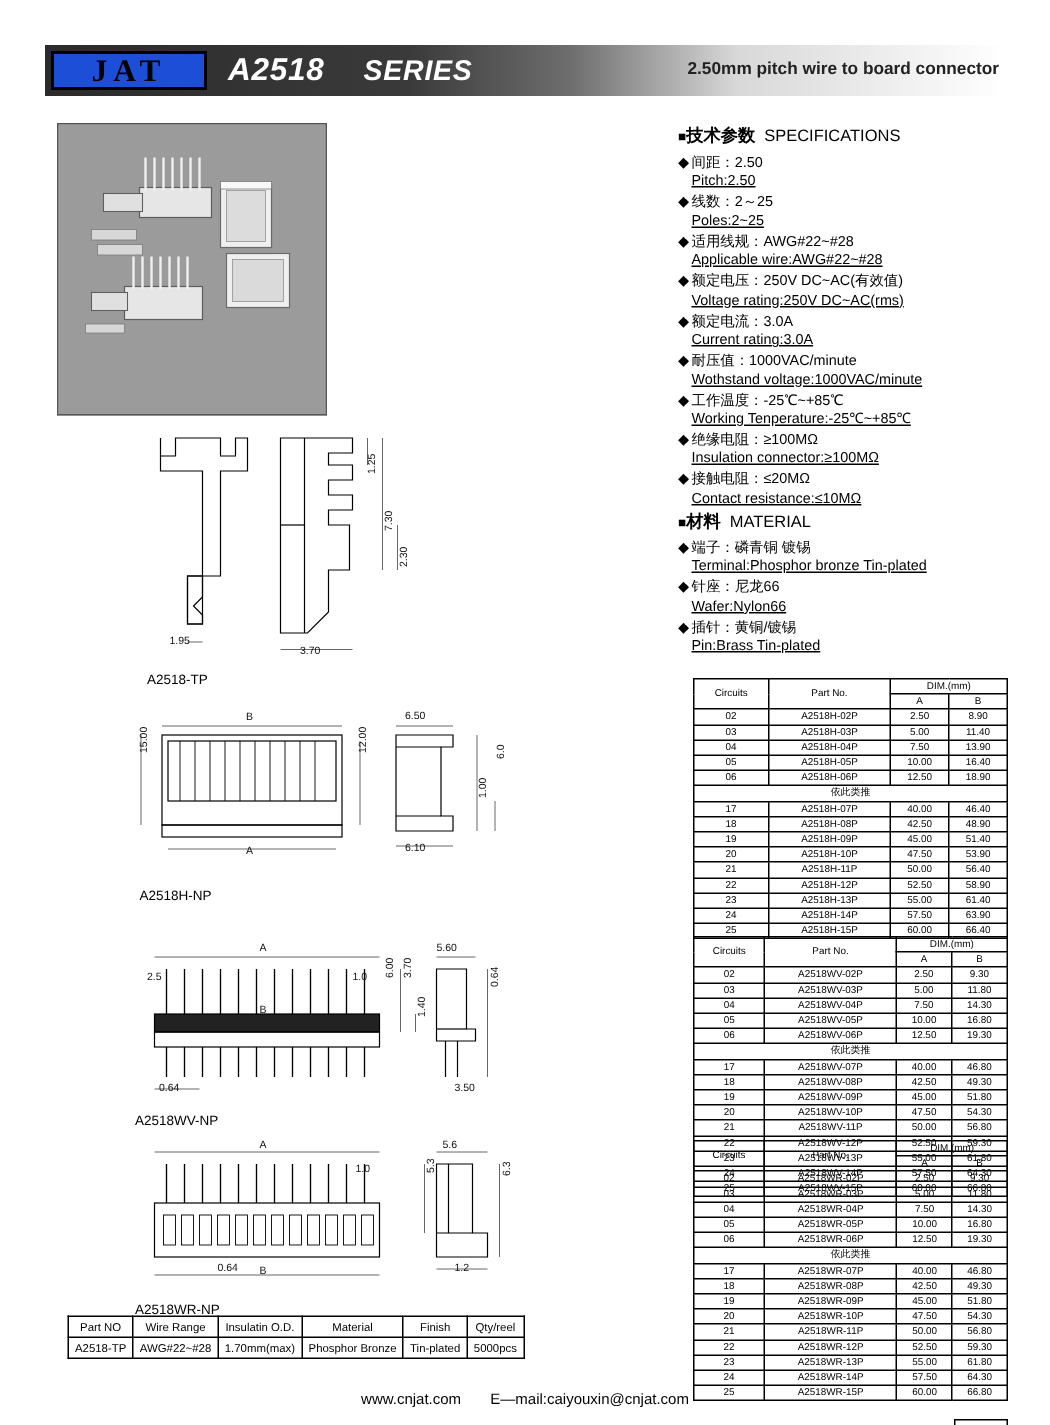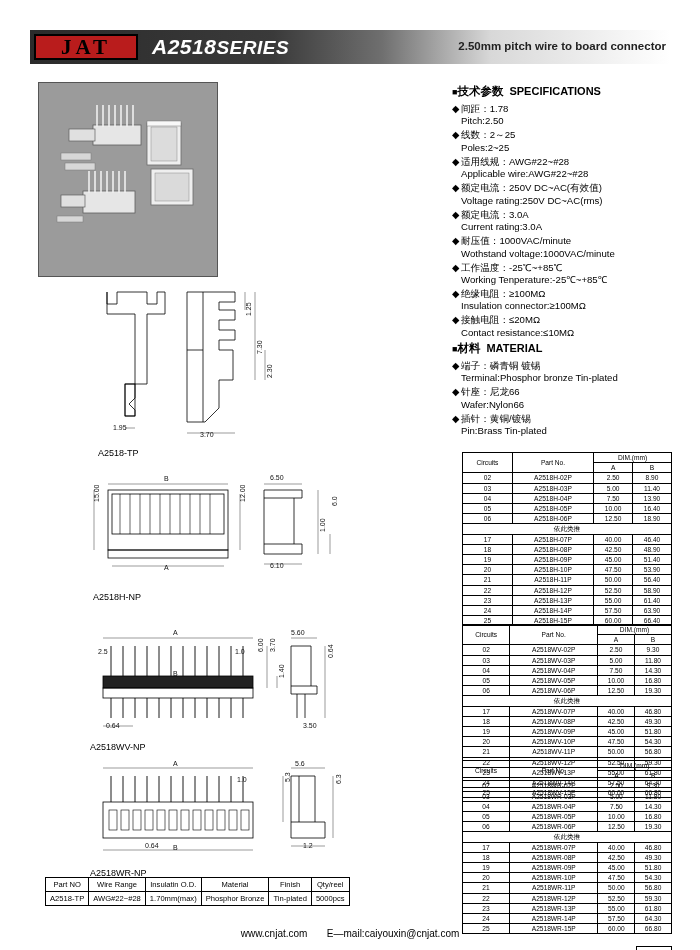--- a/index.html
+++ b/index.html
@@ -15,51 +15,51 @@
   .page { position:relative; width:700px; height:950px; }
 
   
   .header { position:absolute; left:30px; top:30px; width:640px; height:34px; }
   .hdr-bar {
     position:absolute; left:0; top:0; width:640px; height:34px;
     background:linear-gradient(to right,#2b2b2b 0%,#3a3a3a 38%,#6f6f6f 55%,#d8d8d8 72%,#ffffff 100%);
   }
   .logo {
     position:absolute; left:4px; top:4px; width:104px; height:26px;
-    background:#b91c1c; border:2px solid #000;
+    background:#1d4ed8; border:2px solid #000;
     display:flex; align-items:center; justify-content:center;
     font-family:"Liberation Serif", serif;
     font-weight:bold; font-size:21px; letter-spacing:4px;
     color:#000;
   }
   .series-title {
     position:absolute; left:122px; top:5px;
     color:#fff; font-weight:bold; font-style:italic;
     font-size:21px; letter-spacing:0.5px;
   }
-  .series-title .sfx { font-size:19px; }
+  .series-title .sfx { font-size:19px;margin-left:26px; }
   .hdr-right {
     position:absolute; right:4px; top:10px;
     font-size:11.5px; color:#222; font-weight:bold;
   }
 
   
   .photo {
     position:absolute; left:38px; top:82px; width:180px; height:195px;
     background:#9a9a9a; border:1px solid #555;
   }
 
   
   .spec { position:absolute; left:452px; top:84px; width:240px; font-size:9.6px; line-height:1.30; }
   .spec h3 { margin:0 0 4px 0; font-size:11.5px; font-weight:bold; }
   .spec h3 .sq { font-size:9px; }
-  .spec h3 .en { font-weight:bold; font-size:11px; margin-left:6px;text-align:center; }
+  .spec h3 .en { font-weight:normal; font-size:11px; margin-left:6px;text-align:center; }
   .spec .row { margin-bottom:1.5px; }
   .spec .bullet { display:inline-block; width:9px; }
-  .spec .sub { display:block; padding-left:9px; }
+  .spec .sub { display:block; padding-left:9px;text-decoration:underline; }
   .mat { margin-top:5px; }
 
   
   .draw { position:absolute; }
   .cap { position:absolute; font-size:9px; }
   .dim { position:absolute; font-size:7px; color:#111; }
   .vdim { position:absolute; font-size:7px; color:#111; transform:rotate(-90deg); transform-origin:left top; white-space:nowrap; }
 
   svg { display:block; overflow:visible; }
 
@@ -151,24 +151,24 @@
         <rect x="18" y="133" width="26" height="6"></rect>
       </g>
     </svg>
   </div>
 
   <div class="spec">
     <h3>
       <span class="sq">■</span><span>技术参数</span><span class="en">SPECIFICATIONS</span>
     </h3>
 
-    <div class="row"><span class="bullet">◆</span><span>间距：1.78</span><span class="sub">Pitch:2.50</span></div>
+    <div class="row"><span class="bullet">◆</span><span>间距：2.50</span><span class="sub">Pitch:2.50</span></div>
     <div class="row"><span class="bullet">◆</span><span>线数：2～25</span><span class="sub">Poles:2~25</span></div>
     <div class="row"><span class="bullet">◆</span><span>适用线规：AWG#22~#28</span><span class="sub">Applicable wire:AWG#22~#28</span></div>
-    <div class="row"><span class="bullet">◆</span><span>额定电流：250V DC~AC(有效值)</span><span class="sub">Voltage rating:250V DC~AC(rms)</span></div>
+    <div class="row"><span class="bullet">◆</span><span>额定电压：250V DC~AC(有效值)</span><span class="sub">Voltage rating:250V DC~AC(rms)</span></div>
     <div class="row"><span class="bullet">◆</span><span>额定电流：3.0A</span><span class="sub">Current rating:3.0A</span></div>
     <div class="row"><span class="bullet">◆</span><span>耐压值：1000VAC/minute</span><span class="sub">Wothstand voltage:1000VAC/minute</span></div>
     <div class="row"><span class="bullet">◆</span><span>工作温度：-25℃~+85℃</span><span class="sub">Working Tenperature:-25℃~+85℃</span></div>
     <div class="row"><span class="bullet">◆</span><span>绝缘电阻：≥100MΩ</span><span class="sub">Insulation connector:≥100MΩ</span></div>
     <div class="row"><span class="bullet">◆</span><span>接触电阻：≤20MΩ</span><span class="sub">Contact resistance:≤10MΩ</span></div>
 
     <h3 class="mat">
       <span class="sq">■</span><span>材料</span><span class="en">MATERIAL</span>
     </h3>
     <div class="row"><span class="bullet">◆</span><span>端子：磷青铜 镀锡</span><span class="sub">Terminal:Phosphor bronze Tin-plated</span></div>

